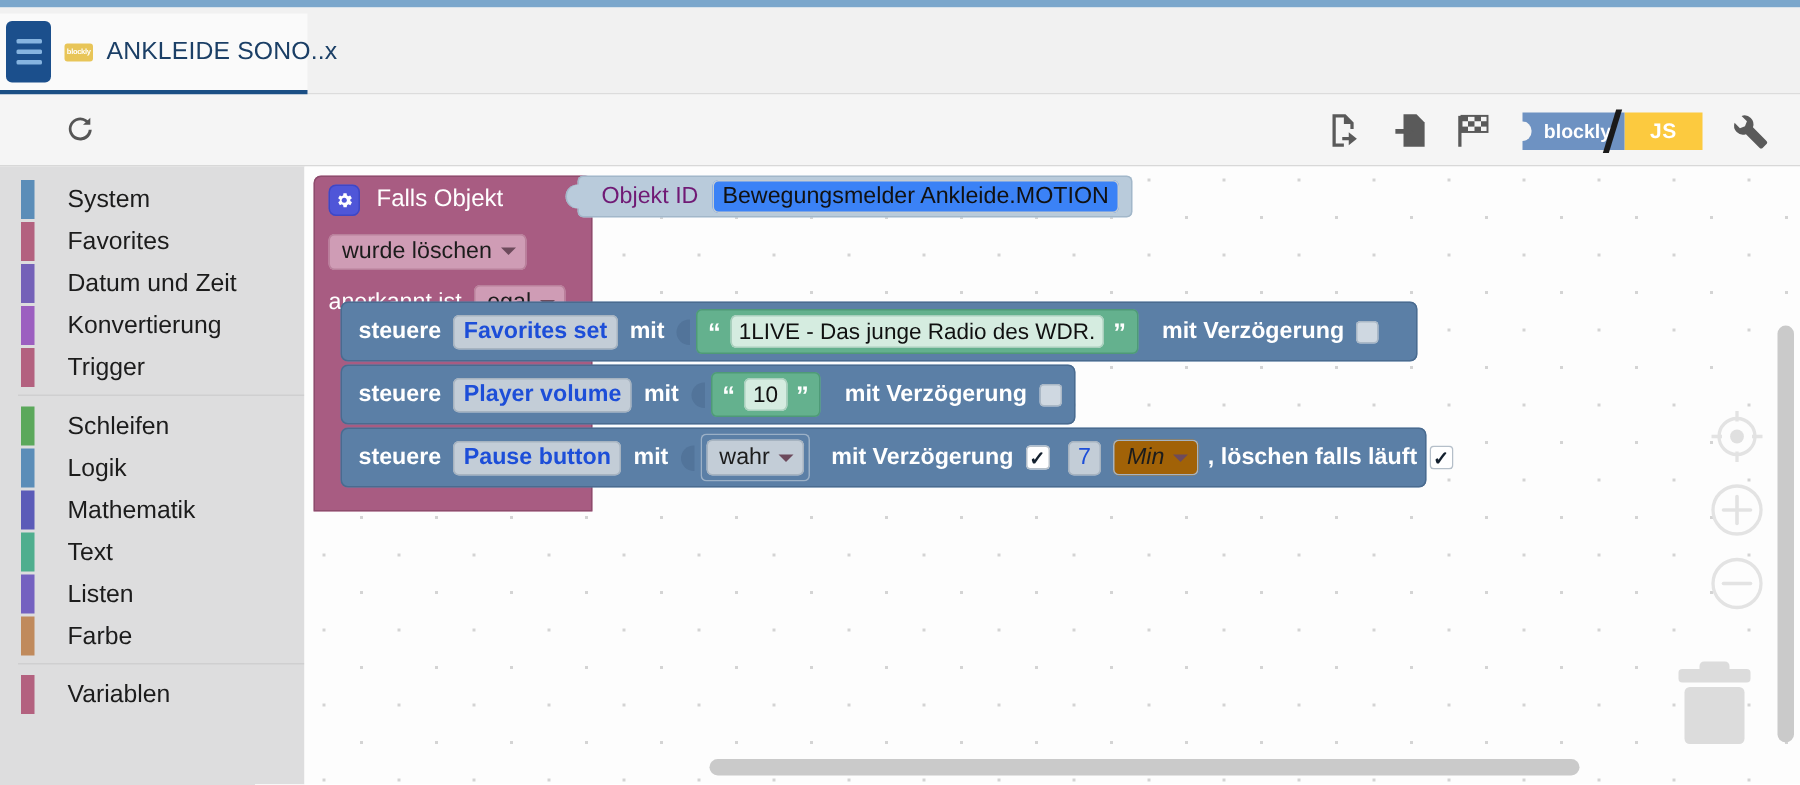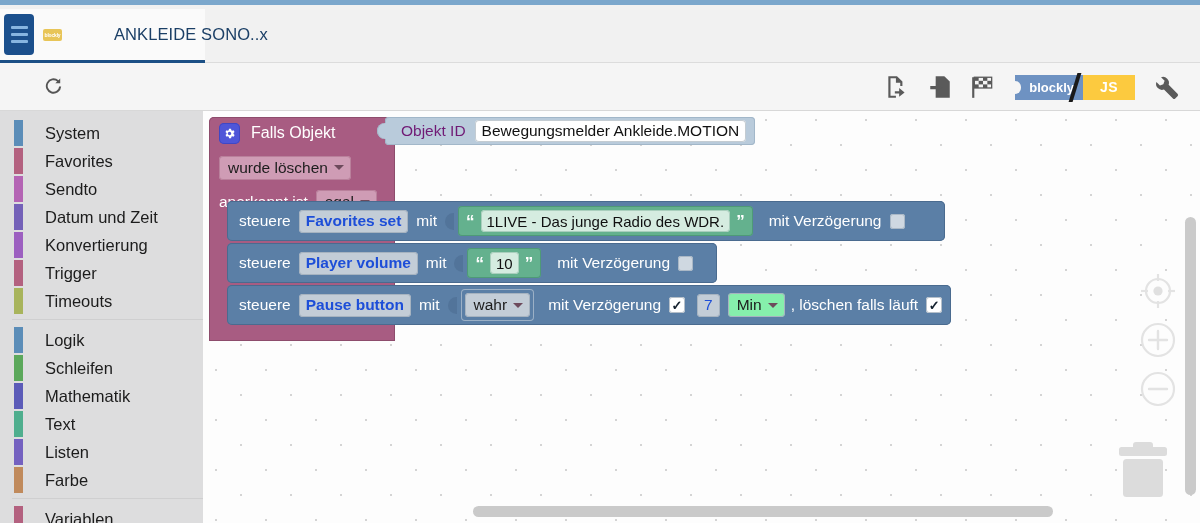--- a/index.html
+++ b/index.html
@@ -31,21 +31,20 @@
   #tab-appicon i { display: block; width: 17px; height: 3px; background: #86b4e0; border-radius: 1px; }
   #tab-favicon {
     width: 19px; height: 12px; flex: none; position: relative;
     border-radius: 2px; overflow: hidden; background: #e8c558;
     display: flex; align-items: center; justify-content: center;
   }
   #tab-favicon b { font-size: 5px; color: #fff; font-weight: 700; letter-spacing: -.2px; }
   #tab-title {
     font-size: 16.5px; color: #1b3f66; white-space: nowrap;
     letter-spacing: .1px;
-    margin-left: 43px;
   }
 
   
   #toolbar {
     height: 48px; background: #f5f5f5; border-bottom: 1px solid #d8d8d8;
     display: flex; align-items: center; position: relative;
   }
   #btn-refresh {
     margin-left: 36px; width: 34px; height: 34px;
     display: flex; align-items: center; justify-content: center;
@@ -149,33 +148,33 @@
     display: flex; align-items: center; gap: 9px; padding: 0 9px 0 16px;
     box-shadow: inset 0 0 0 1px #a2b7c9;
   }
   #block-objid::before {
     content: ""; position: absolute; left: -8px; top: 6px;
     width: 9px; height: 16px; background: #b9cbdb;
     border-radius: 8px 0 0 8px; box-shadow: inset 1px 0 0 #a2b7c9;
   }
   #objid-lbl { font-size: 15.5px; color: #701a75; white-space: nowrap; }
   .field-text {
-    background: #ffffff; border-radius: 4px; height: 22px;
+    background: #3b82f6; border-radius: 4px; height: 22px;
     display: inline-flex; align-items: center; padding: 0 7px;
     box-shadow: inset 0 0 0 1px #c4ccd2;
   }
   .field-text span { font-size: 15.5px; color: #111; white-space: nowrap; }
 
   
   .block-ctrl {
     left: 24px; background: #5b7fa6; border-radius: 5px;
     height: 40px; display: flex; align-items: center; gap: 8px;
     padding-left: 12px; box-shadow: inset 0 0 0 1px #4a6b8f;
   }
-  .block-ctrl .c-lbl { font-size: 15.5px; color: #fff; white-space: nowrap; }
+  .block-ctrl .c-lbl { font-size: 15.5px; color: #fff; white-space: nowrap; font-weight: bold; }
   .field-name {
     background: #c3cdd7; border-radius: 4px; height: 23px;
     display: inline-flex; align-items: center; padding: 0 7px;
     box-shadow: inset 0 0 0 1px #a6b3c0;
   }
   .field-name span { font-size: 15.5px; color: #1d4ed8; white-space: nowrap; font-weight: 700; }
 
   .socket {
     width: 9px; height: 17px; background: #52749a;
     border-radius: 9px 0 0 9px; flex: none; margin-right: -4px;
@@ -309,49 +308,41 @@
 
     <div class="cat">
       <div class="sw" style="background:#5b8db8"></div>
       <div class="lbl">System</div>
     </div>
     <div class="cat">
       <div class="sw" style="background:#b3617f"></div>
       <div class="lbl">Favorites</div>
     </div>
     <div class="cat">
-      <div class="sw" style="background:#b464b4"></div>
-      <div class="lbl">Sendto</div>
-    </div>
-    <div class="cat">
       <div class="sw" style="background:#7461b8"></div>
       <div class="lbl">Datum und Zeit</div>
     </div>
     <div class="cat">
       <div class="sw" style="background:#9c5fc0"></div>
       <div class="lbl">Konvertierung</div>
     </div>
     <div class="cat">
       <div class="sw" style="background:#b3617f"></div>
       <div class="lbl">Trigger</div>
     </div>
-    <div class="cat">
-      <div class="sw" style="background:#a8b45c"></div>
-      <div class="lbl">Timeouts</div>
-    </div>
 
     <div class="cat-sep"></div>
 
+    <div class="cat">
+      <div class="sw" style="background:#5ba85b"></div>
+      <div class="lbl">Schleifen</div>
+    </div>
     <div class="cat">
       <div class="sw" style="background:#5b8db8"></div>
       <div class="lbl">Logik</div>
-    </div>
-    <div class="cat">
-      <div class="sw" style="background:#5ba85b"></div>
-      <div class="lbl">Schleifen</div>
     </div>
     <div class="cat">
       <div class="sw" style="background:#5b5bb8"></div>
       <div class="lbl">Mathematik</div>
     </div>
     <div class="cat">
       <div class="sw" style="background:#4fae8e"></div>
       <div class="lbl">Text</div>
     </div>
     <div class="cat">
@@ -455,21 +446,21 @@
         <div class="field-drop" style="background:#c3cdd7; box-shadow:inset 0 0 0 1px #a6b3c0;">
           <span>wahr</span>
           <i class="caret"></i>
         </div>
       </div>
       <div class="c-lbl" style="margin-left:6px">mit Verzögerung</div>
       <div class="chk-on"></div>
       <div class="field-name" style="margin-left:4px">
         <span style="font-weight:400">7</span>
       </div>
-      <div class="field-drop" style="background:#86efac; box-shadow:inset 0 0 0 1px #a6b3c0;">
+      <div class="field-drop" style="background:#a16207; box-shadow:inset 0 0 0 1px #a6b3c0;font-style:italic;">
         <span>Min</span>
         <i class="caret"></i>
       </div>
       <div class="c-lbl" style="margin-left:-2px">, löschen falls läuft</div>
       <div class="chk-on"></div>
     </div>
 
     <div id="ws-controls">
       <svg width="40" height="40" viewBox="0 0 40 40">
         <circle cx="20" cy="20" r="12" fill="none" stroke="#e3e3e3" stroke-width="2.2"></circle>

